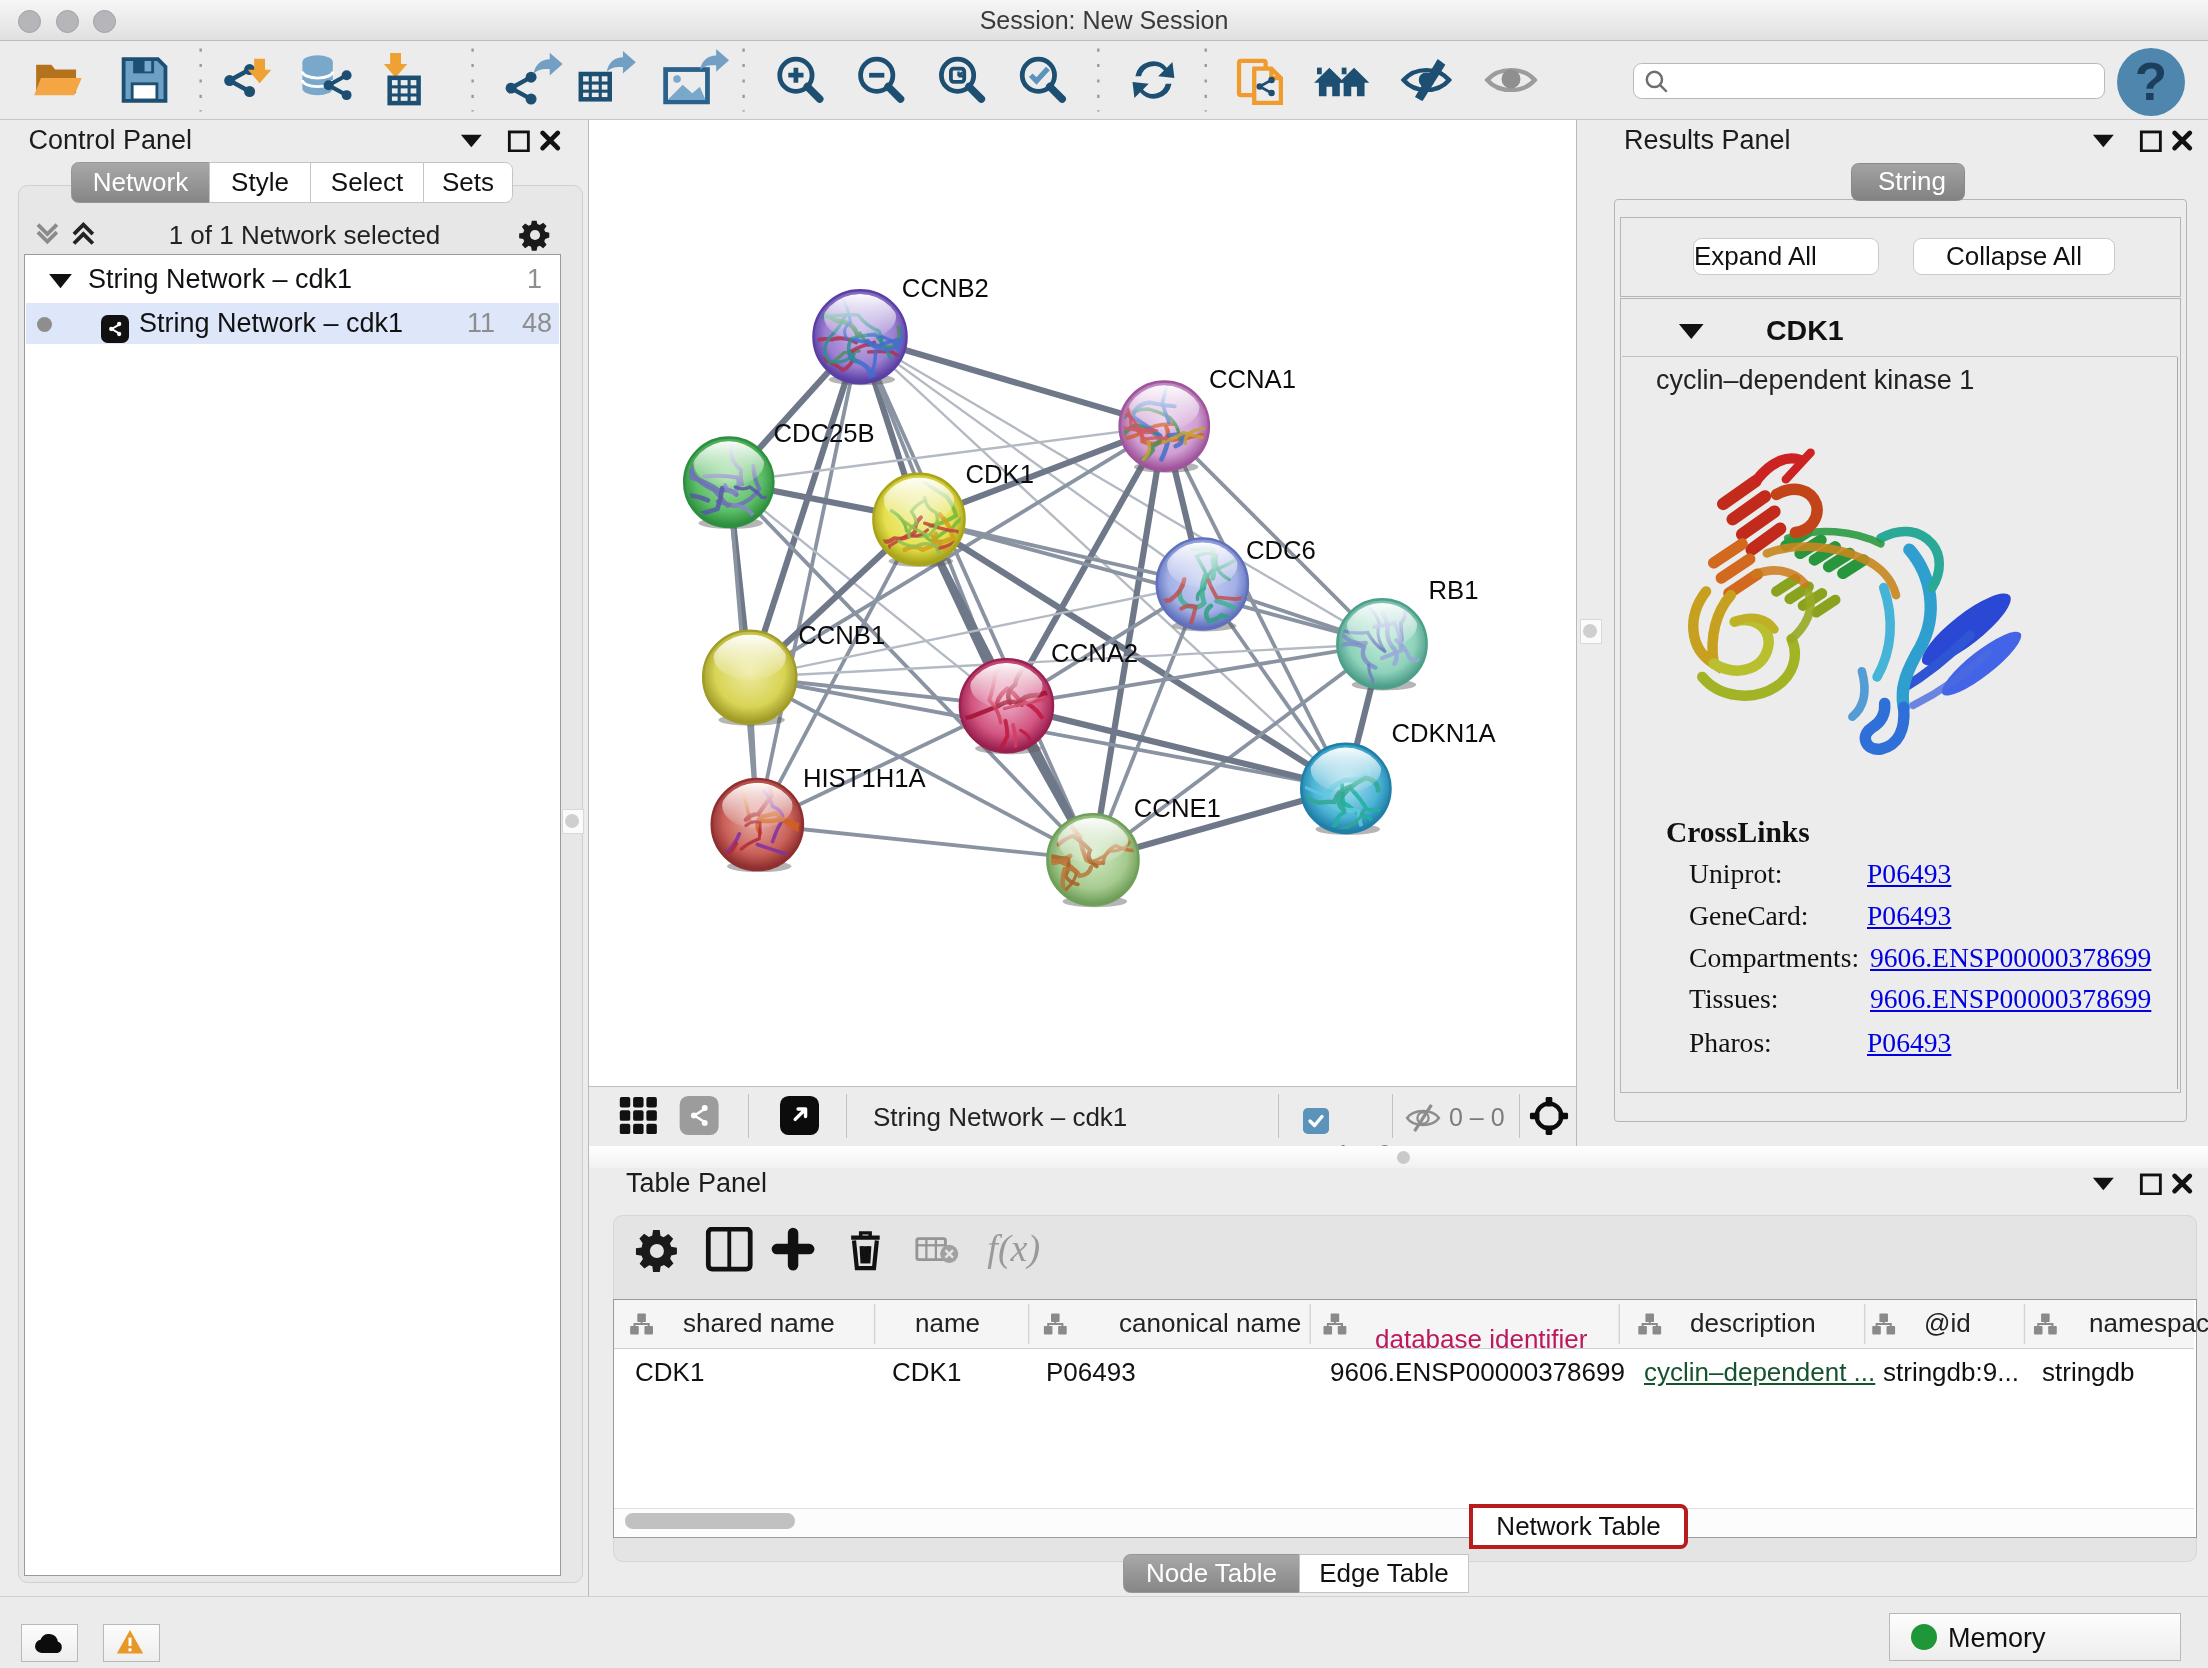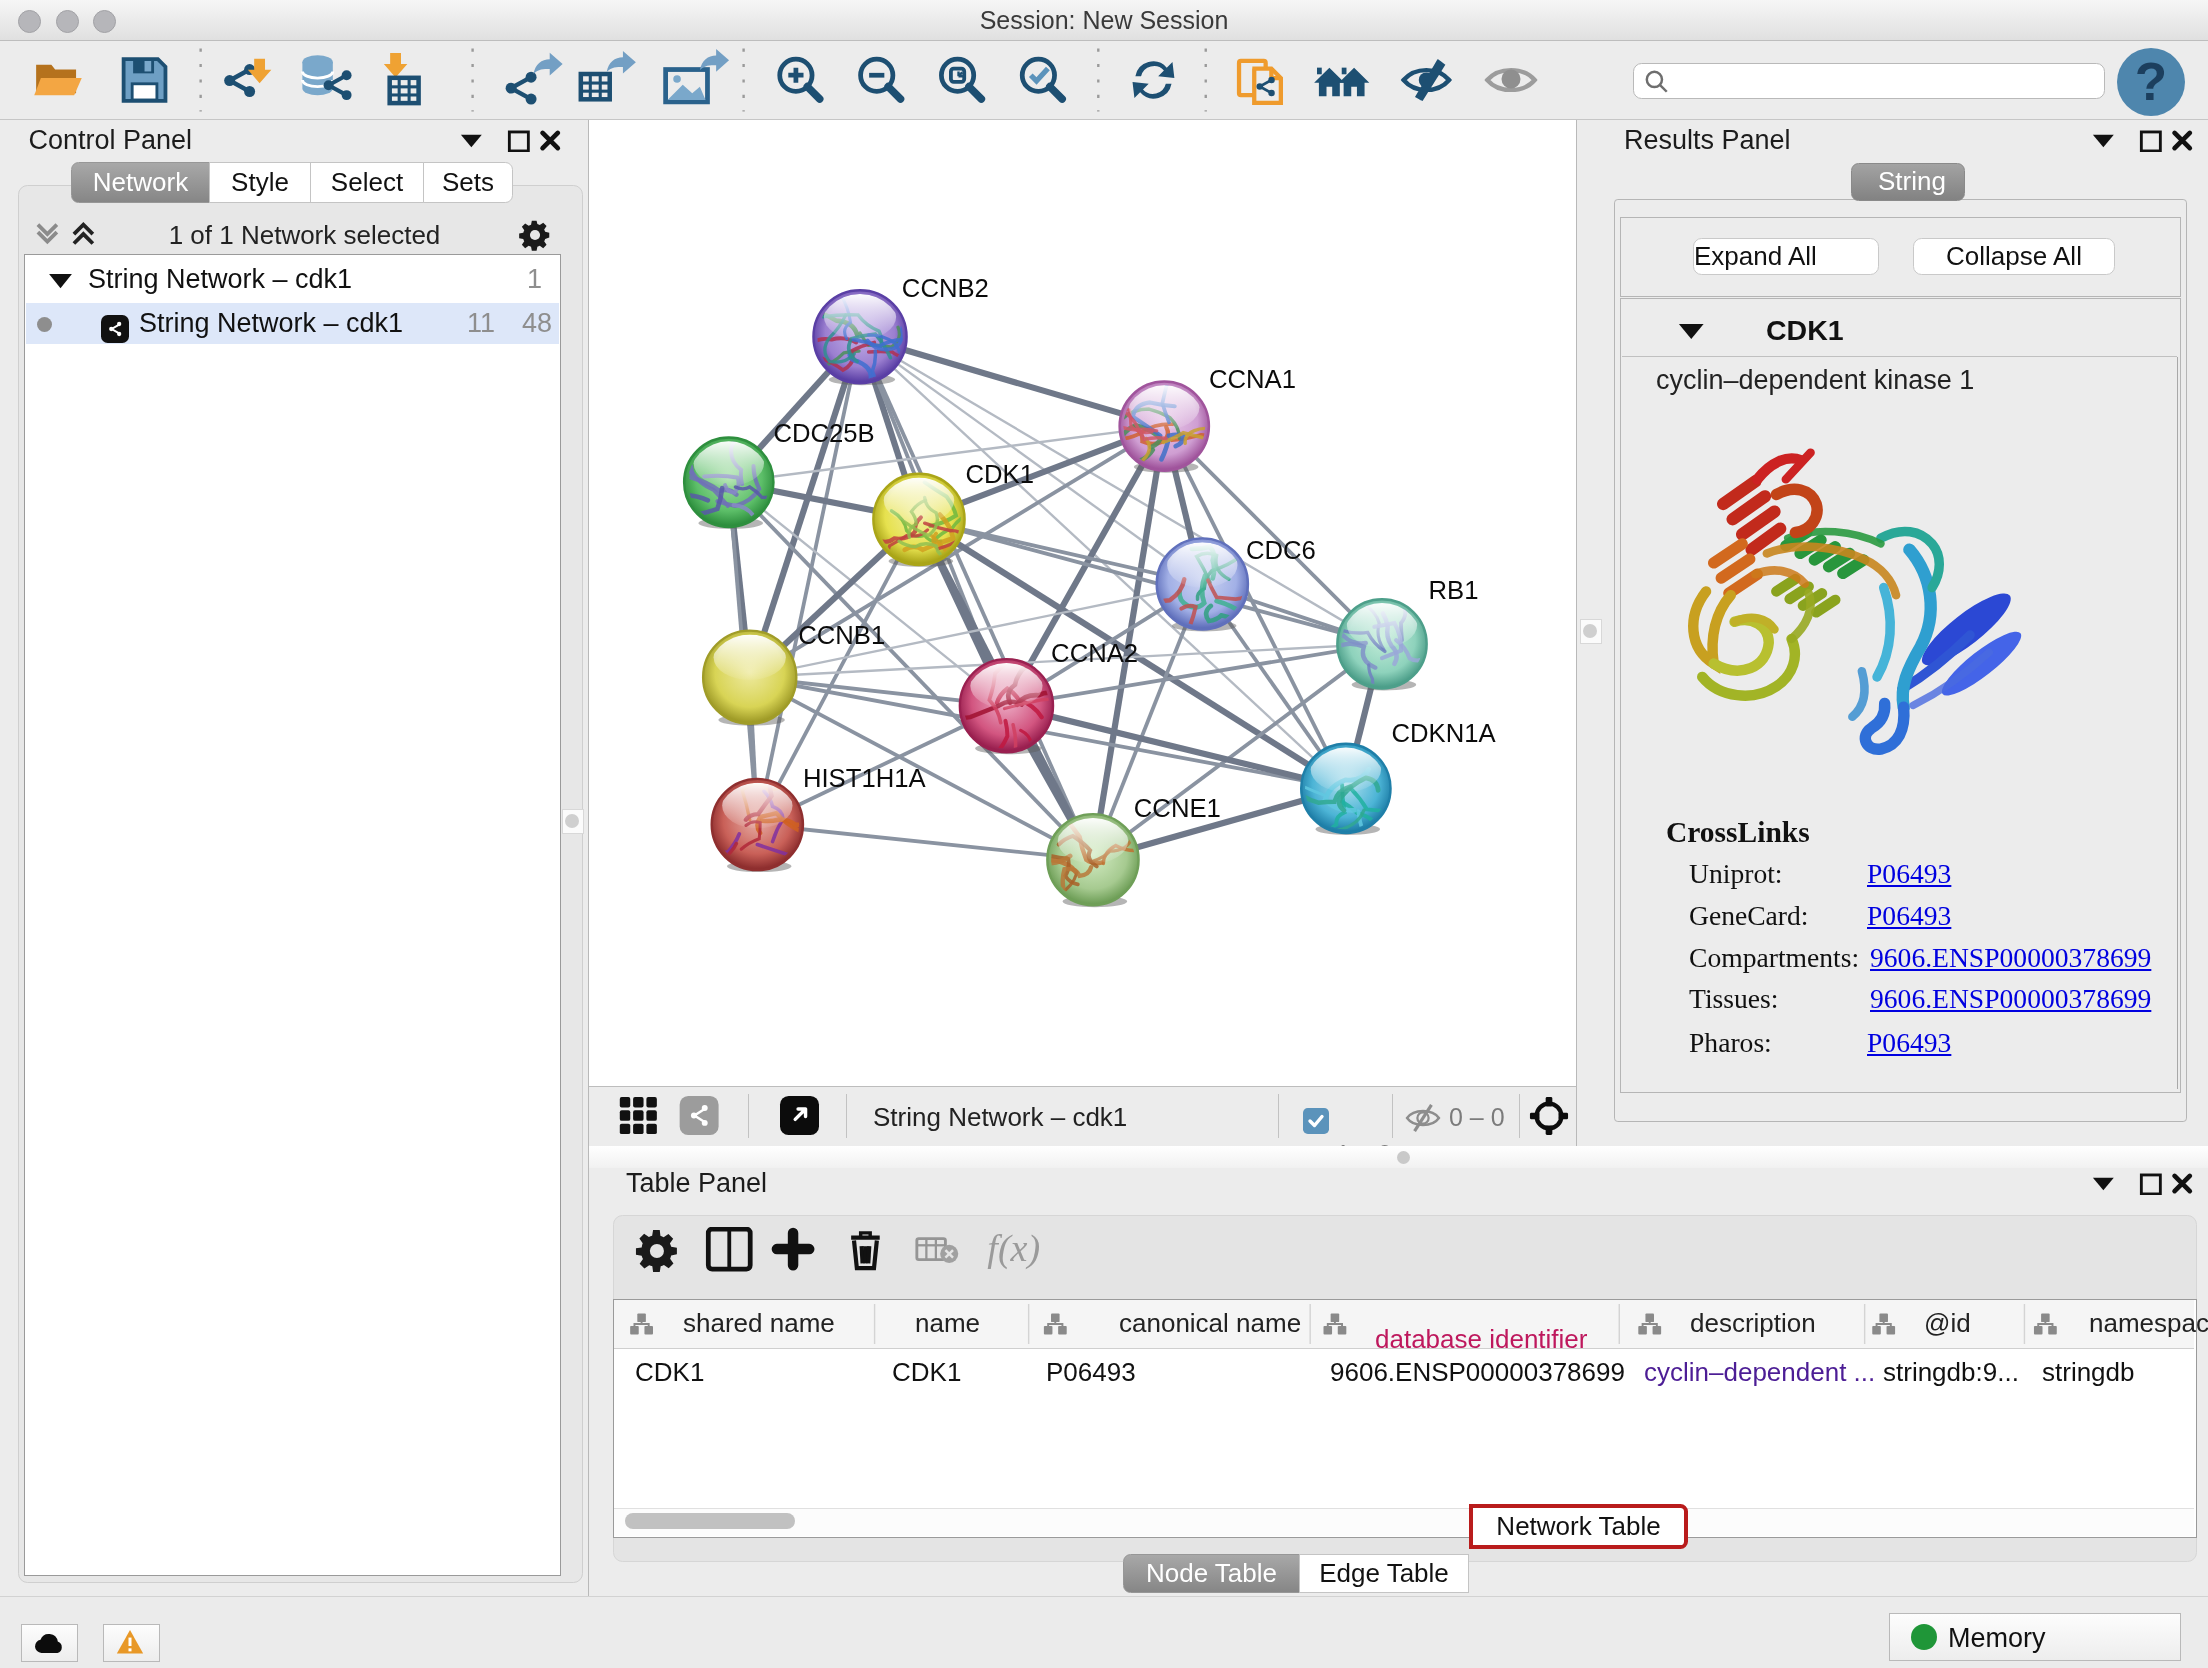--- a/index.html
+++ b/index.html
@@ -778,21 +778,21 @@
 <div class="abs" style="left:915px;top:1308px;font-size:26px;color:#222;">name</div>
 <div class="abs" style="left:1093px;top:1308px;font-size:26px;color:#222;margin-left:26px;">canonical name</div>
 <div class="abs" style="left:1375px;top:1308px;font-size:26px;color:#be185d;margin-top:16px;">database identifier</div>
 <div class="abs" style="left:1690px;top:1308px;font-size:26px;color:#222;">description</div>
 <div class="abs" style="left:1924px;top:1308px;font-size:26px;color:#222;">@id</div>
 <div class="abs" style="left:2089px;top:1308px;font-size:26px;color:#222;">namespac</div>
 <div class="abs" style="left:635px;top:1357px;font-size:26px;color:#111;">CDK1</div>
 <div class="abs" style="left:892px;top:1357px;font-size:26px;color:#111;">CDK1</div>
 <div class="abs" style="left:1046px;top:1357px;font-size:26px;color:#111;">P06493</div>
 <div class="abs" style="left:1330px;top:1357px;font-size:26px;color:#111;">9606.ENSP00000378699</div>
-<div class="abs" style="left:1644px;top:1357px;font-size:26px;color:#4c1d95;">cyclin–dependent ...</div>
+<div class="abs" style="left:1644px;top:1357px;font-size:26px;color:#14532d;text-decoration:underline;">cyclin–dependent ...</div>
 <div class="abs" style="left:1883px;top:1357px;font-size:26px;color:#111;">stringdb:9...</div>
 <div class="abs" style="left:2042px;top:1357px;font-size:26px;color:#111;">stringdb</div>
 
 <div class="abs" style="left:614px;top:1508px;width:1580px;height:27px;background:#fcfcfc;border-top:1px solid #e0e0e0;"></div>
 <div class="abs" style="left:625px;top:1513px;width:170px;height:16px;background:#c1c1c1;border-radius:8.6px;"></div>
 
 <div class="abs" style="left:1123px;top:1554px;width:175px;height:37px;background:linear-gradient(#a8a8a8,#868686);border:1px solid #979797;border-radius:7.6px 0 0 7.6px;color:#fff;font-size:26px;text-align:center;line-height:36px;">Node Table</div>
 <div class="abs" style="left:1299px;top:1554px;width:168px;height:37px;background:#fff;border:1px solid #c4c4c4;color:#111;font-size:26px;text-align:center;line-height:36px;">Edge Table</div>
 <div class="abs" style="left:1469px;top:1504px;width:211px;height:37px;background:#fff;border:4px solid #b91c1c;border-radius:0 7.6px 7.6px 0;color:#111;font-size:26px;text-align:center;line-height:36px;">Network Table</div>
 

